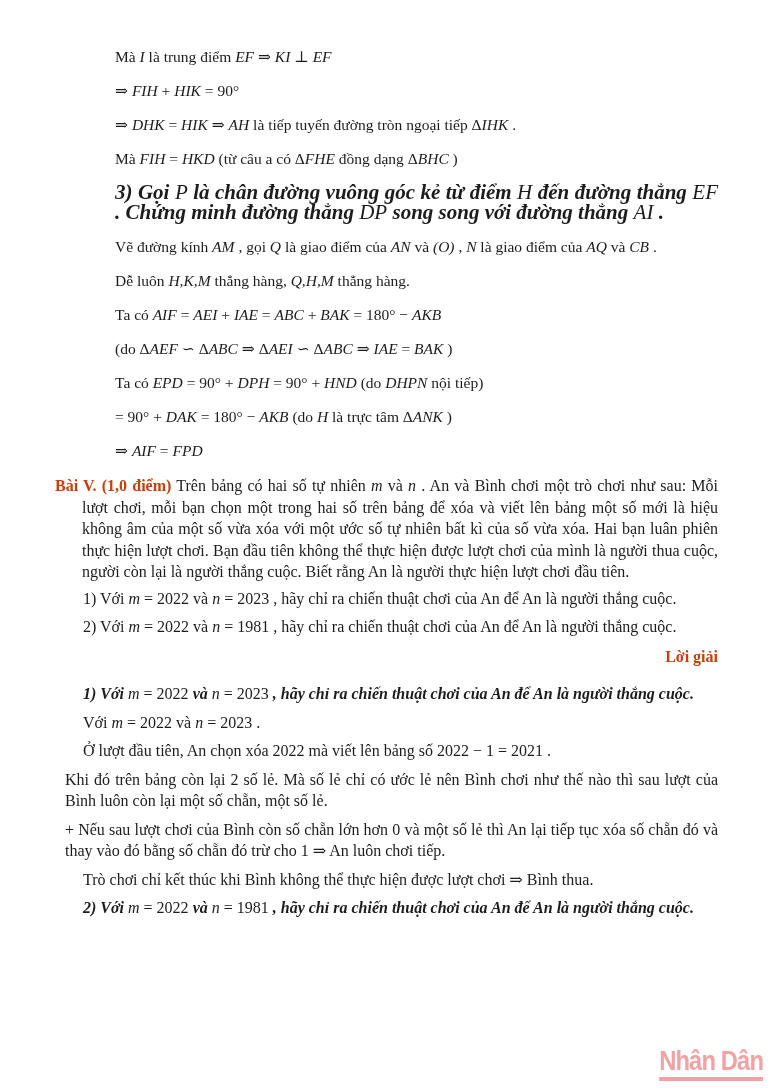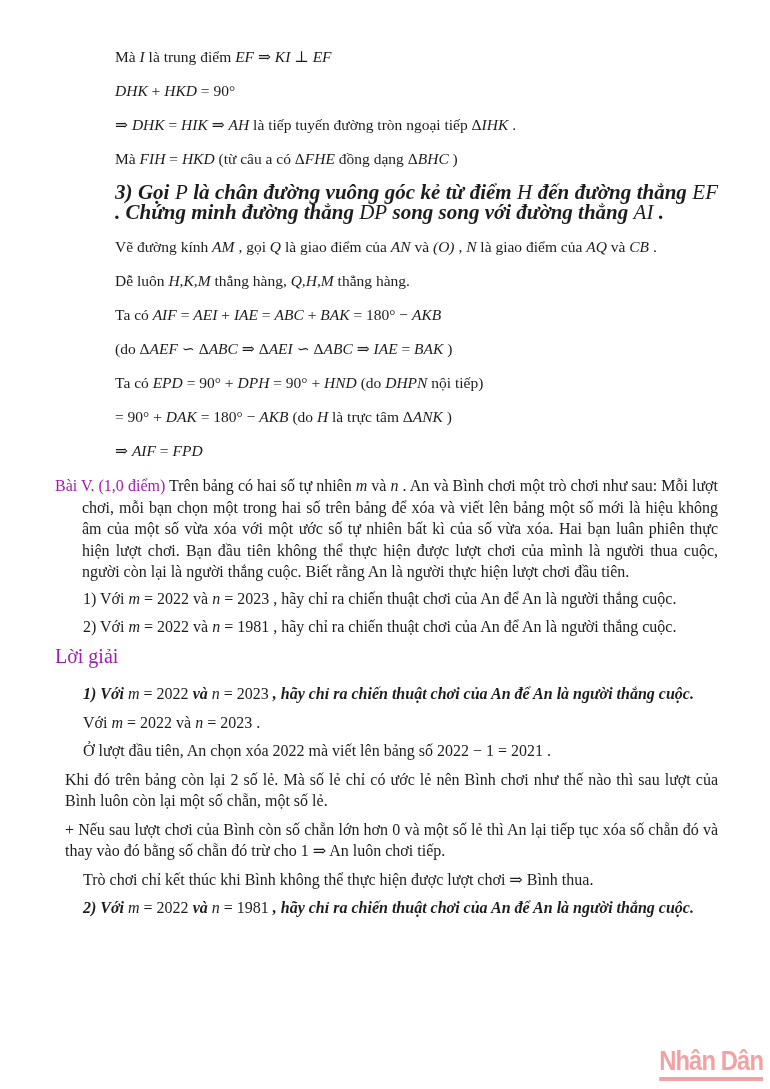--- a/index.html
+++ b/index.html
@@ -20,46 +20,46 @@
   .k-bi{margin:0 52px 15px 115px;font-size:21px;line-height:19.5px;
         font-weight:bold;font-style:italic;text-align:justify;}
 
   
   .k-hang{margin:0 52px 5px 55px;padding-left:27px;text-indent:-27px;
           font-size:16px;line-height:21.5px;text-align:justify;}
   .k-line{margin:0 52px 7px 83px;font-size:16px;line-height:21.5px;}
   .k-para{margin:0 52px 7px 65px;font-size:16px;line-height:21.5px;text-align:justify;}
   .k-biline{margin:0 52px 7px 83px;font-size:16px;line-height:21.5px;
             font-weight:bold;font-style:italic;text-align:justify;}
-  .k-heading{margin:8px 52px 16px 55px;font-size:20px;line-height:21.5px;text-align:left;}
+  .k-heading{margin:8px 52px 16px 55px;font-size:16px;line-height:21.5px;text-align:right;}
 
   
   .s-r{font-style:normal;}
   .s-i{font-style:italic;}
   .k-bi .s-r,.k-biline .s-r{font-weight:normal;font-style:normal;}
   .k-bi .s-i,.k-biline .s-i{font-weight:normal;}
-  .s-lbl{color:#a21caf;font-weight:normal;font-style:normal;}
+  .s-lbl{color:#c2410c;font-weight:bold;font-style:normal;}
 
   
   .watermark{
     position:absolute;top:1048px;right:7px;
     font-family:"Liberation Sans","DejaVu Sans",sans-serif;
     font-weight:bold;font-size:27px;line-height:27px;
     color:#f2a2a2;letter-spacing:-1px;
     border-bottom:4px solid #f2a2a2;padding-bottom:2px;
     transform:scaleX(0.88);transform-origin:100% 50%;
   }
 </style>
 </head>
 <body>
 
 <div class="page">
   <div id="doc">
       <div class="block k-math"><span class="s-r">Mà </span><span class="s-i">I</span><span class="s-r"> là trung điểm </span><span class="s-i">EF</span><span class="s-r"> ⇒ </span><span class="s-i">KI</span><span class="s-r"> ⊥ </span><span class="s-i">EF</span></div>
-      <div class="block k-math"><span class="s-i">DHK</span><span class="s-r"> + </span><span class="s-i">HKD</span><span class="s-r"> = 90°</span></div>
+      <div class="block k-math"><span class="s-r">⇒ </span><span class="s-i">FIH</span><span class="s-r"> + </span><span class="s-i">HIK</span><span class="s-r"> = 90°</span></div>
       <div class="block k-math"><span class="s-r">⇒ </span><span class="s-i">DHK</span><span class="s-r"> = </span><span class="s-i">HIK</span><span class="s-r"> ⇒ </span><span class="s-i">AH</span><span class="s-r"> là tiếp tuyến đường tròn ngoại tiếp Δ</span><span class="s-i">IHK</span><span class="s-r"> .</span></div>
       <div class="block k-math"><span class="s-r">Mà </span><span class="s-i">FIH</span><span class="s-r"> = </span><span class="s-i">HKD</span><span class="s-r"> (từ câu a có Δ</span><span class="s-i">FHE</span><span class="s-r"> đồng dạng Δ</span><span class="s-i">BHC</span><span class="s-r"> )</span></div>
       <div class="block k-bi"><span class="s-bi">3) Gọi </span><span class="s-i">P</span><span class="s-bi"> là chân đường vuông góc kẻ từ điểm </span><span class="s-i">H</span><span class="s-bi"> đến đường thẳng </span><span class="s-i">EF</span><span class="s-bi"> . Chứng minh đường thẳng </span><span class="s-i">DP</span><span class="s-bi"> song song với đường thẳng </span><span class="s-i">AI</span><span class="s-bi"> .</span></div>
       <div class="block k-math"><span class="s-r">Vẽ đường kính </span><span class="s-i">AM</span><span class="s-r"> , gọi </span><span class="s-i">Q</span><span class="s-r"> là giao điểm của </span><span class="s-i">AN</span><span class="s-r"> và </span><span class="s-i">(O)</span><span class="s-r"> , </span><span class="s-i">N</span><span class="s-r"> là giao điểm của </span><span class="s-i">AQ</span><span class="s-r"> và </span><span class="s-i">CB</span><span class="s-r"> .</span></div>
       <div class="block k-math"><span class="s-r">Dễ luôn </span><span class="s-i">H,K,M</span><span class="s-r"> thẳng hàng, </span><span class="s-i">Q,H,M</span><span class="s-r"> thẳng hàng.</span></div>
       <div class="block k-math"><span class="s-r">Ta có </span><span class="s-i">AIF</span><span class="s-r"> = </span><span class="s-i">AEI</span><span class="s-r"> + </span><span class="s-i">IAE</span><span class="s-r"> = </span><span class="s-i">ABC</span><span class="s-r"> + </span><span class="s-i">BAK</span><span class="s-r"> = 180° − </span><span class="s-i">AKB</span></div>
       <div class="block k-math"><span class="s-r">(do Δ</span><span class="s-i">AEF</span><span class="s-r"> ∽ Δ</span><span class="s-i">ABC</span><span class="s-r"> ⇒ Δ</span><span class="s-i">AEI</span><span class="s-r"> ∽ Δ</span><span class="s-i">ABC</span><span class="s-r"> ⇒ </span><span class="s-i">IAE</span><span class="s-r"> = </span><span class="s-i">BAK</span><span class="s-r"> )</span></div>
       <div class="block k-math"><span class="s-r">Ta có  </span><span class="s-i">EPD</span><span class="s-r"> = 90° + </span><span class="s-i">DPH</span><span class="s-r"> = 90° + </span><span class="s-i">HND</span><span class="s-r"> (do </span><span class="s-i">DHPN</span><span class="s-r"> nội tiếp)</span></div>
       <div class="block k-math"><span class="s-r">= 90° + </span><span class="s-i">DAK</span><span class="s-r">  = 180° − </span><span class="s-i">AKB</span><span class="s-r"> (do </span><span class="s-i">H</span><span class="s-r"> là trực tâm Δ</span><span class="s-i">ANK</span><span class="s-r"> )</span></div>
       <div class="block k-math"><span class="s-r">⇒ </span><span class="s-i">AIF</span><span class="s-r"> = </span><span class="s-i">FPD</span></div>

